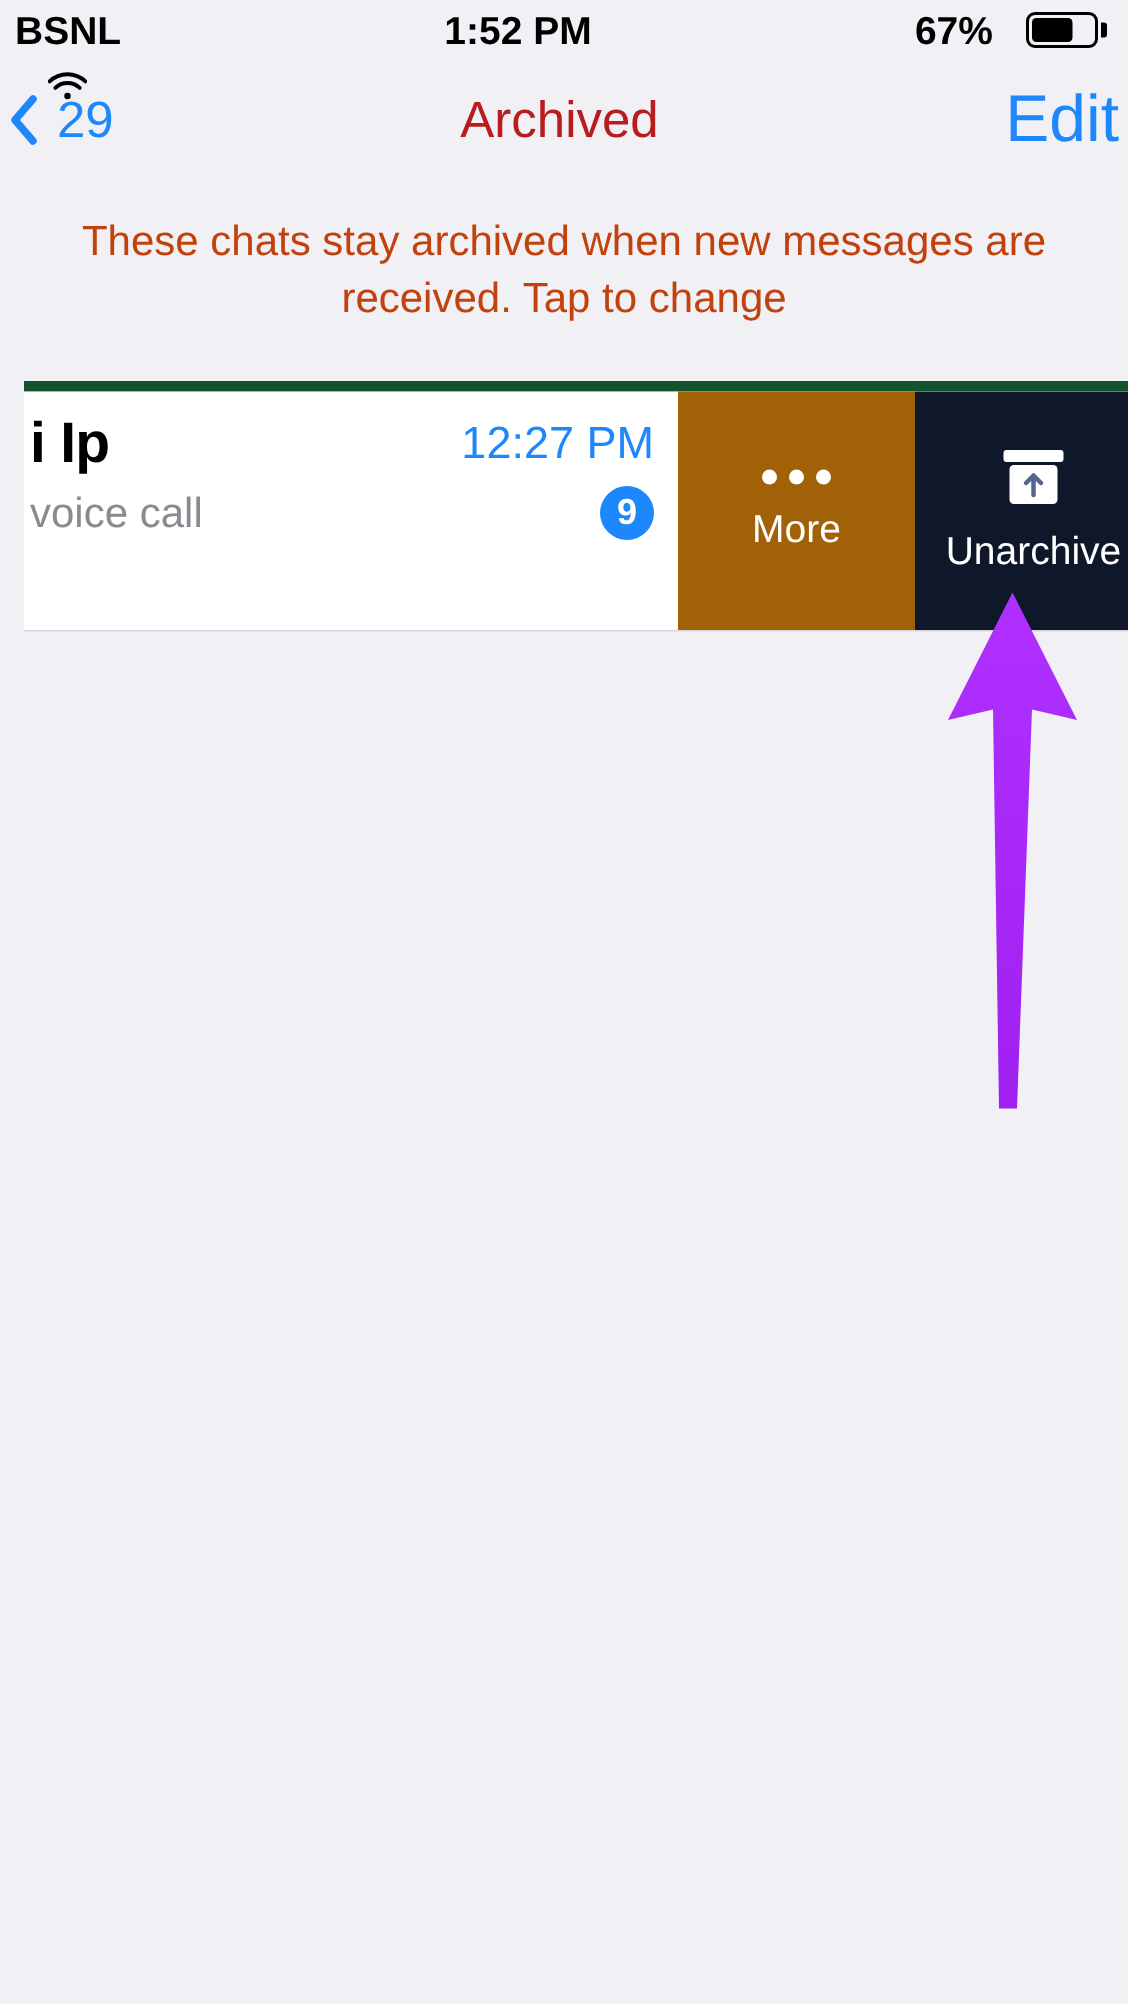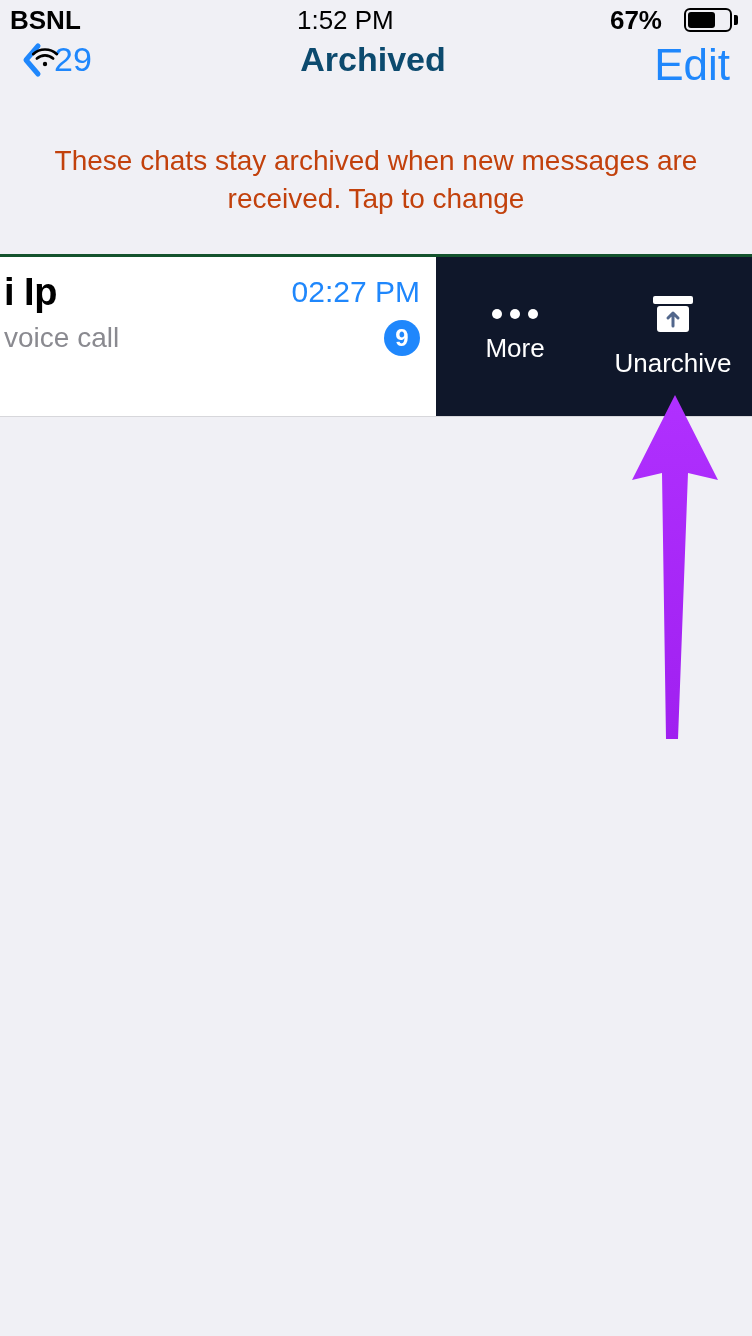--- a/index.html
+++ b/index.html
@@ -17,53 +17,53 @@
       display: flex;
       align-items: center;
       justify-content: space-between;
       padding: 0 14px 0 10px;
       font-size: 26px;
       font-weight: 600;
       color: #000;
     }
     .status-left { display:flex; align-items:center; gap:8px;flex-direction:column; }
     .status-right { display:flex; align-items:center; gap:22px; }
-    .status-center { font-weight:400; }
+    .status-center { font-weight:700; }
     .signal-bars { display:flex; align-items:flex-end; gap:2px; }
     .signal-bars span { width:5px; background:#000; border-radius:1px; }
     .b1{height:8px}.b2{height:12px}.b3{height:16px}.b4{height:20px}
     .wifi { width:26px; height:20px; position:relative; }
     .battery { display:flex; align-items:center; }
     .battery-body { width:48px; height:24px; border:2px solid #000; border-radius:6px; padding:2px; display:flex; }
     .battery-fill { background:#000; border-radius:3px; }
     .battery-tip { width:4px; height:10px; background:#000; border-radius:0 2px 2px 0; margin-left:2px; }
 
     
     .nav-bar {
       height: 80px;
       display: flex;
-      align-items: flex-start;
+      align-items: center;
       justify-content: space-between;
-      padding: 0 22px;
+      padding: 0 6px;
     }
     .back-btn { display:flex; align-items:center; gap:12px; color:#1f87fc; font-size:34px; }
-    .nav-title { font-size:34px; font-weight:700; color:#0c4a6e; }
+    .nav-title { font-size:34px; font-weight:400; color:#b91c1c; }
     .edit-btn { color:#1f87fc; font-size:44px; }
 
     
     .info-strip {
       padding: 22px 40px 36px 40px;
       text-align: center;
       font-size: 28px;
       color: #c2410c;
       line-height: 1.35;
     }
 
     
-    .chat-list { border-top:3px solid #14532d; }
+    .chat-list { border-top:7px solid #14532d;margin-left:16px; }
     .chat-row {
       display:flex;
       height:160px;
       border-bottom:1px solid #d7d7db;
       position:relative;
       overflow:hidden;
     }
     .chat-content {
       flex: 0 0 436px;
       background:#fff;
@@ -92,21 +92,21 @@
     .swipe-action {
       flex: 0 0 158px;
       display:flex;
       flex-direction:column;
       align-items:center;
       justify-content:center;
       gap:14px;
       color:#fff;
       font-size:26px;
     }
-    .more-action { background:#0f172a; }
+    .more-action { background:#a16207; }
     .unarchive-action { background:#0f172a; }
     .dots { display:flex; gap:8px; }
     .dot { width:10px; height:10px; border-radius:50%; background:#fff; }
 
     .unarchive-icon { width:44px; height:40px; position:relative; }
 
     
     .arrow {
       position:absolute;
       left: 630px;
@@ -159,21 +159,21 @@
   <div class="edit-btn">Edit</div>
 </div>
 
 <div class="info-strip">These chats stay archived when new messages are received. Tap to change</div>
 
 <div class="chat-list">
   <div class="chat-row">
     <div class="chat-content">
       <div class="chat-top-row">
         <div class="chat-name">i Ip</div>
-        <div class="chat-time">02:27 PM</div>
+        <div class="chat-time">12:27 PM</div>
       </div>
       <div class="chat-bottom-row">
         <div class="chat-sub">voice call</div>
         <div class="badge">9</div>
       </div>
     </div>
 
     <div class="swipe-action more-action">
       <div class="dots">
         <div class="dot"></div>

